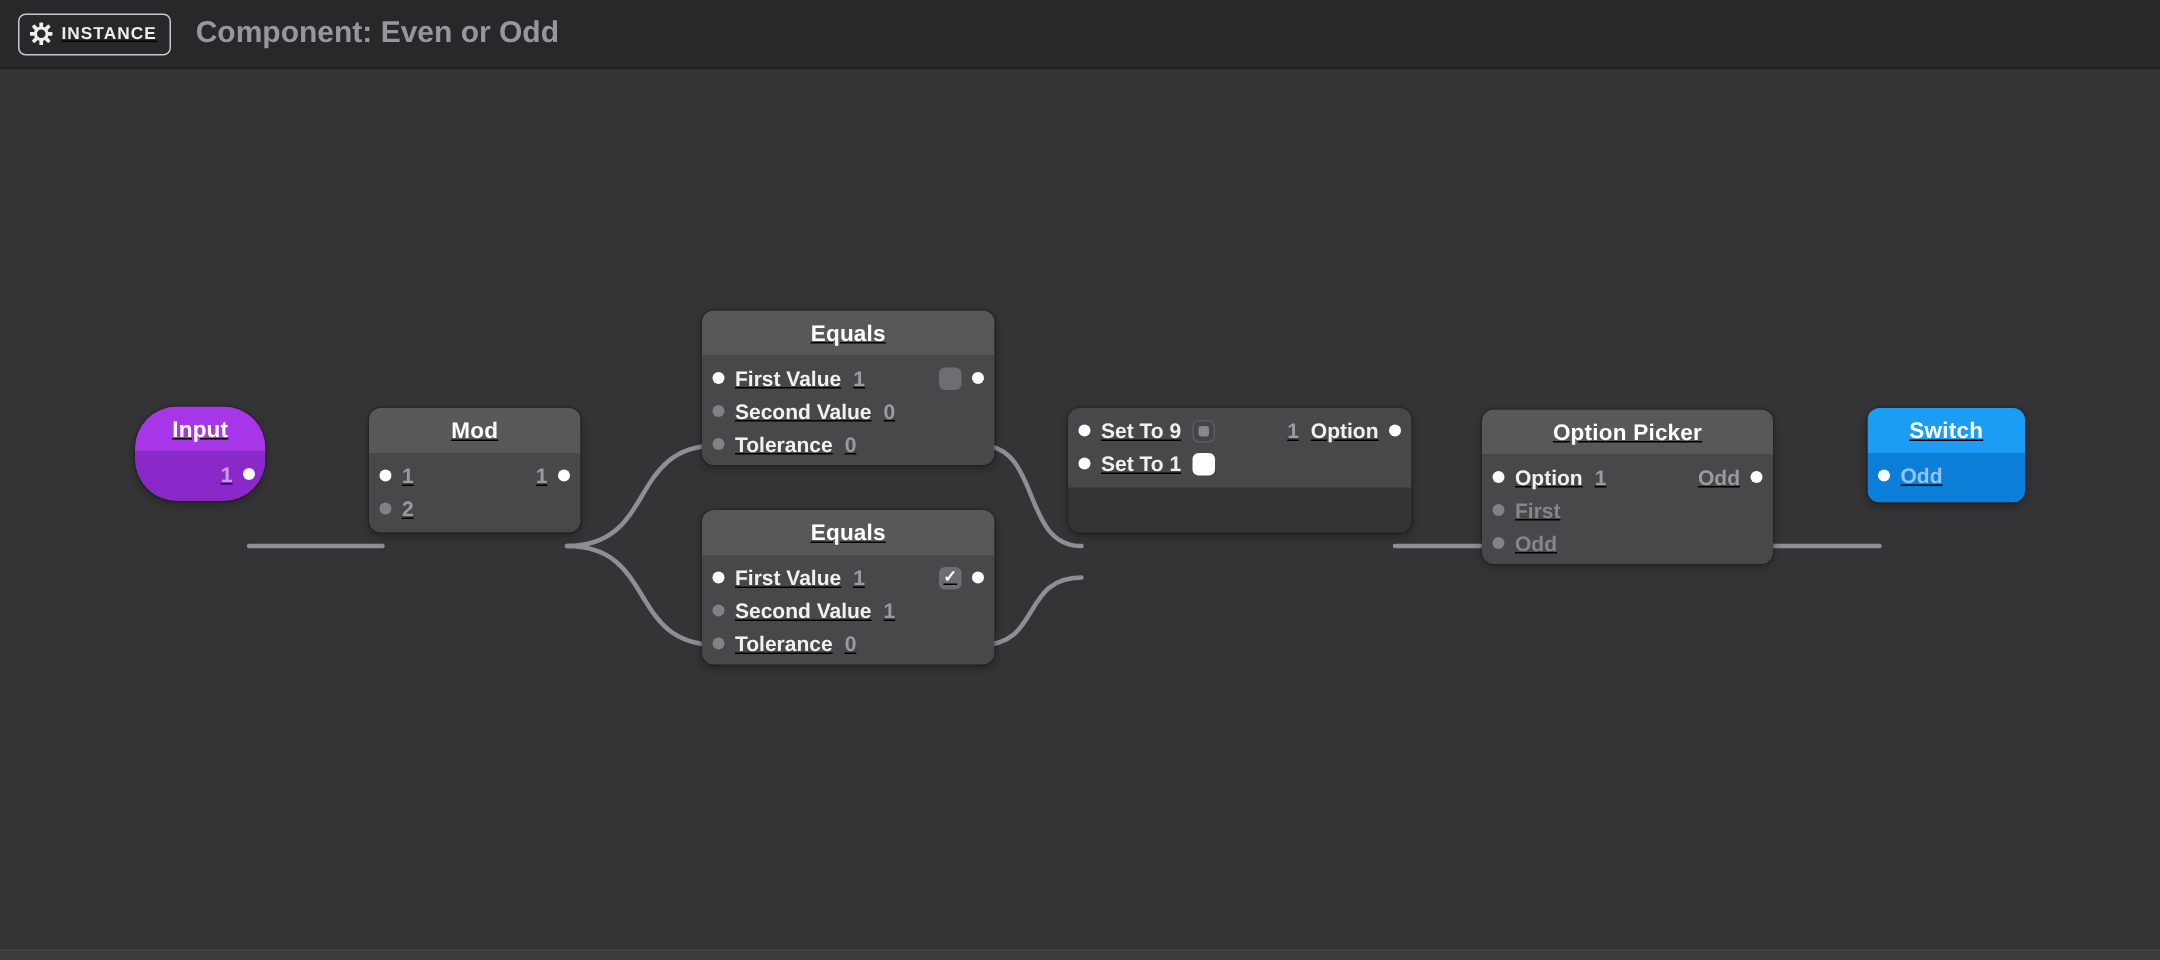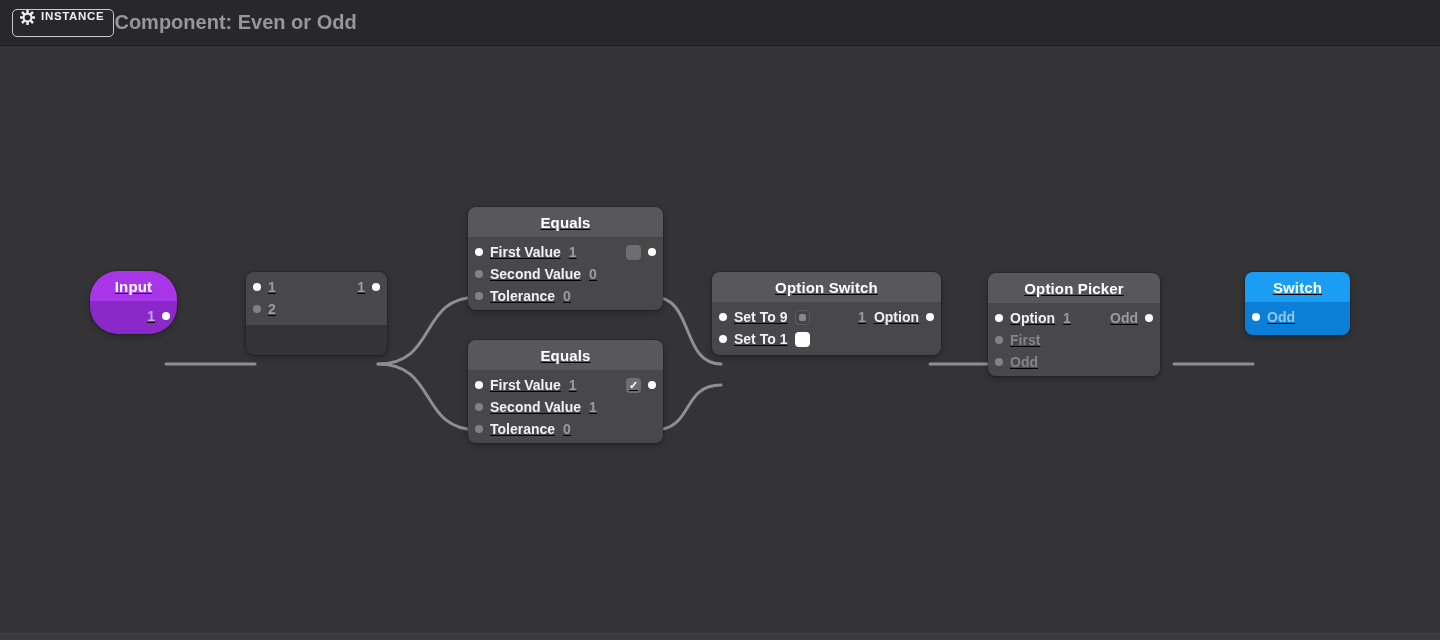--- a/index.html
+++ b/index.html
@@ -4,25 +4,25 @@
 <style>
   * { margin:0; padding:0; box-sizing:border-box; }
   html,body { width:1440px; height:640px; overflow:hidden; background:#343436;
               font-family:"Liberation Sans", sans-serif; }
   #app { position:relative; width:1440px; height:640px; background:var(--canvas,#343436); }
 
   
   #titlebar { position:absolute; left:0; top:0; width:1440px; height:46px;
               background:var(--header-bar,#28282a); border-bottom:1px solid #1d1d1f;
               display:flex; align-items:center; z-index:5; }
-  #instance-badge { margin-left:12px; height:28px; display:flex; align-items:flex-start; gap:6px;
-              padding:0 9px 0 7px; border:1.5px solid #c9c9cd; border-radius:5px; }
+  #instance-badge { margin-left:12px; height:28px; display:flex; align-items:center; gap:6px;
+              padding:0 9px 0 7px; border:1.5px solid #c9c9cd; border-radius:5px;text-decoration:underline; }
   #instance-badge .badge-text { font-size:11.5px; font-weight:700; letter-spacing:.06em;
               color:#eeeef0; }
-  #page-title { font-size:20px; font-weight:700; color:#97979b; }
+  #page-title { margin-left:16px; font-size:20px; font-weight:700; color:#97979b; }
 
   
   #canvas { position:absolute; left:0; top:46px; width:1440px; height:594px; }
   #wires { position:absolute; left:0; top:0; width:1440px; height:640px;
            pointer-events:none; z-index:1; }
   #wires path { stroke:var(--wire,#8f8f93); stroke-width:3; fill:none; stroke-linecap:round; }
 
   
   .node { position:absolute; border-radius:8px; overflow:hidden; z-index:2;
           box-shadow:0 2px 6px rgba(0,0,0,.32), 0 0 0 1px rgba(0,0,0,.14);text-decoration:underline; }
@@ -107,20 +107,21 @@
           <div class="p-row">
             <span class="spacer"></span>
             <span class="rwrap">
               <span class="s-tint">1</span>
             </span>
             <span class="dot r on"></span>
           </div>
         </div>
       </div>
       <div class="node kind-patch" style="left: 246px; top: 226px; width: 141px; height: 83px;">
+        <div class="node-header">Mod</div>
         <div class="node-body">
           <div class="p-row">
             <span class="dot l on"></span>
             <span class="lwrap">
               <span class="s-value">1</span>
             </span>
             <span class="spacer"></span>
             <span class="rwrap">
               <span class="s-value">1</span>
             </span>
@@ -195,21 +196,20 @@
             <span class="dot l off"></span>
             <span class="lwrap">
               <span class="s-label">Tolerance</span>
               <span class="s-value">0</span>
             </span>
             <span class="spacer"></span>
           </div>
         </div>
       </div>
       <div class="node kind-patch" style="left: 712px; top: 226px; width: 229px; height: 83px;">
-        <div class="node-header">Option Switch</div>
         <div class="node-body">
           <div class="p-row">
             <span class="dot l on"></span>
             <span class="lwrap">
               <span class="s-label">Set To 9</span>
               <span class="cbx cbx-inner"></span>
             </span>
             <span class="spacer"></span>
             <span class="rwrap">
               <span class="s-value">1</span>
@@ -220,21 +220,21 @@
           <div class="p-row">
             <span class="dot l on"></span>
             <span class="lwrap">
               <span class="s-label">Set To 1</span>
               <span class="cbx cbx-white"></span>
             </span>
             <span class="spacer"></span>
           </div>
         </div>
       </div>
-      <div class="node kind-patch" style="left: 988px; top: 227px; width: 172px; height: 103px;">
+      <div class="node kind-patch" style="left: 988px; top: 227px; width: 194px; height: 103px;">
         <div class="node-header">Option Picker</div>
         <div class="node-body">
           <div class="p-row">
             <span class="dot l on"></span>
             <span class="lwrap">
               <span class="s-label">Option</span>
               <span class="s-value">1</span>
             </span>
             <span class="spacer"></span>
             <span class="rwrap">

